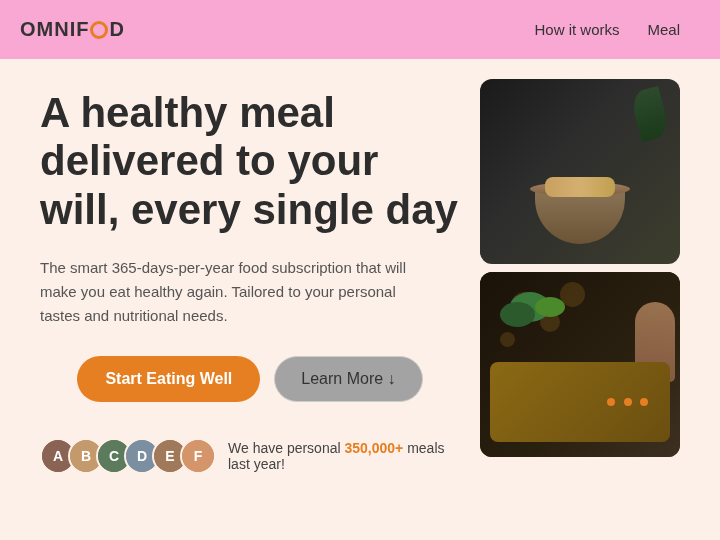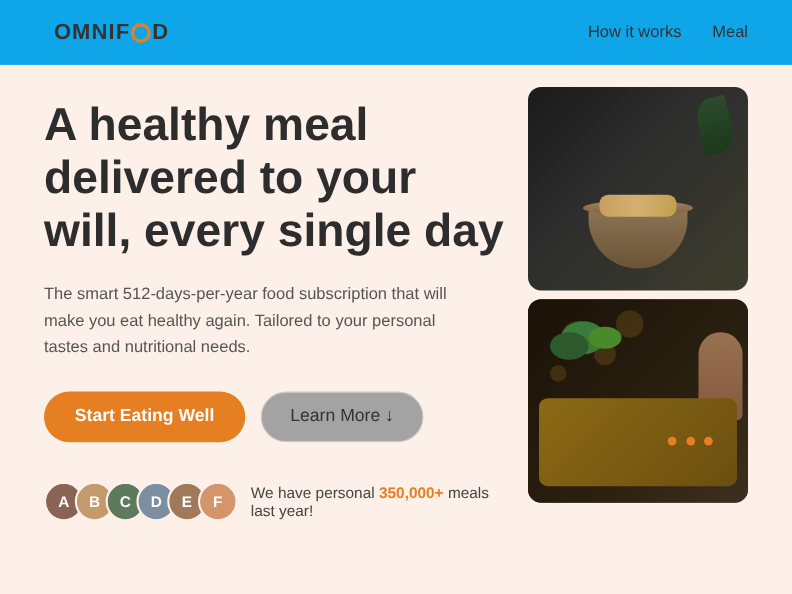--- a/index.html
+++ b/index.html
@@ -14,22 +14,22 @@
       overflow: hidden;
       font-family: 'Segoe UI', Arial, sans-serif;
       background-color: #fdf0e8;
     }
 
     
     header {
       display: flex;
       align-items: center;
       justify-content: space-between;
-      padding: 18px 40px 18px 49px;
-      background-color: #0ea5e9;
+      padding: 18px 40px 18px 20px;
+      background-color: #f9a8d4;
     }
 
     .logo {
       display: flex;
       align-items: center;
       font-weight: 700;
       font-size: 20px;
       letter-spacing: 1px;
       color: #333;
     }
@@ -94,20 +94,21 @@
       line-height: 1.6;
       max-width: 380px;
       margin-bottom: 28px;
     }
 
     .hero-buttons {
       display: flex;
       align-items: center;
       gap: 14px;
       margin-bottom: 36px;
+      justify-content: center;
     }
 
     .btn-primary {
       background-color: #e67e22;
       color: #fff;
       border: none;
       border-radius: 30px;
       padding: 14px 28px;
       font-size: 16px;
       font-weight: 600;
@@ -346,21 +347,21 @@
   </div>
   <nav>
     <a class="nav-link">How it works</a>
     <a class="nav-link">Meal</a>
   </nav>
 </header>
 
 <section class="hero">
   <div class="hero-text">
     <h1 class="hero-title">A healthy meal delivered to your will, every single day</h1>
-    <p class="hero-description">The smart 512-days-per-year food subscription that will make you eat healthy again. Tailored to your personal tastes and nutritional needs.</p>
+    <p class="hero-description">The smart 365-days-per-year food subscription that will make you eat healthy again. Tailored to your personal tastes and nutritional needs.</p>
 
     <div class="hero-buttons">
       <button class="btn-primary">Start Eating Well</button>
       <button class="btn-secondary">Learn More ↓</button>
     </div>
 
     <div class="hero-social">
       <div class="avatars">
         <div class="avatar av1">
           <div class="avatar-face" style="background:#8B6355;">A</div>

